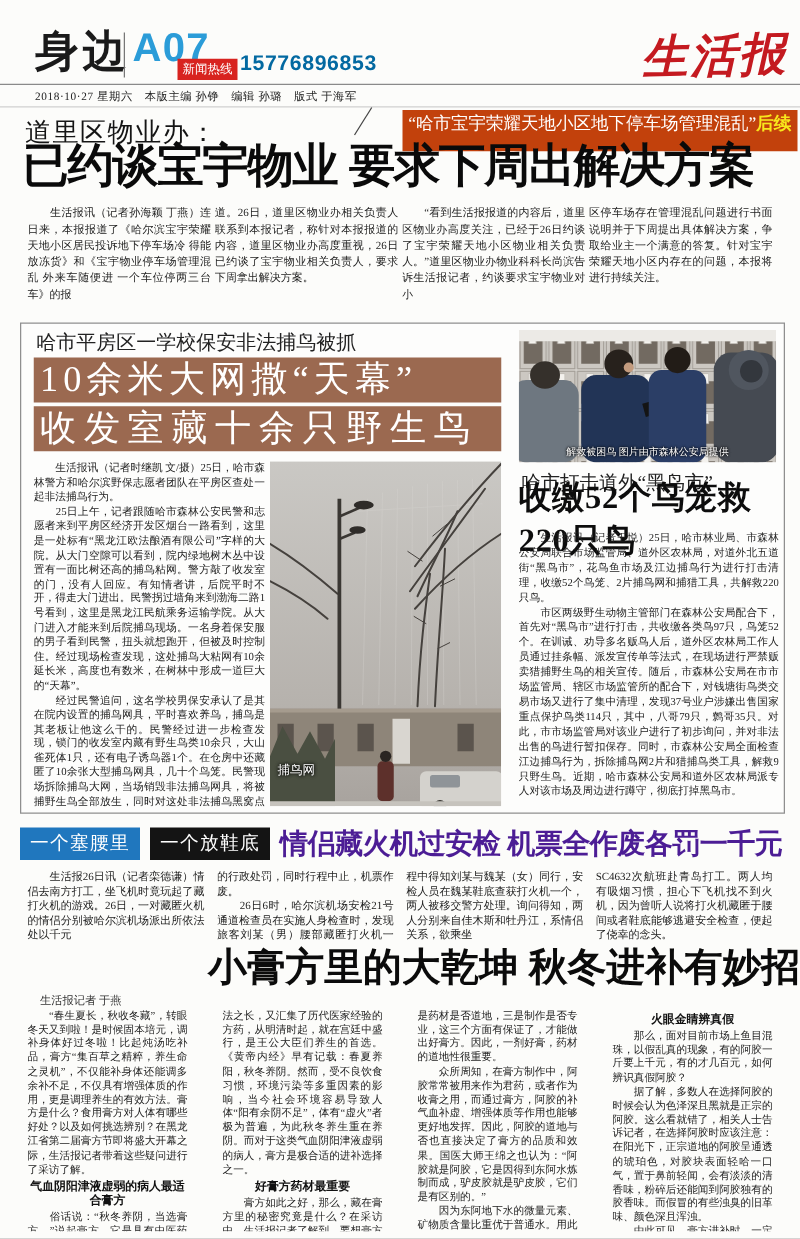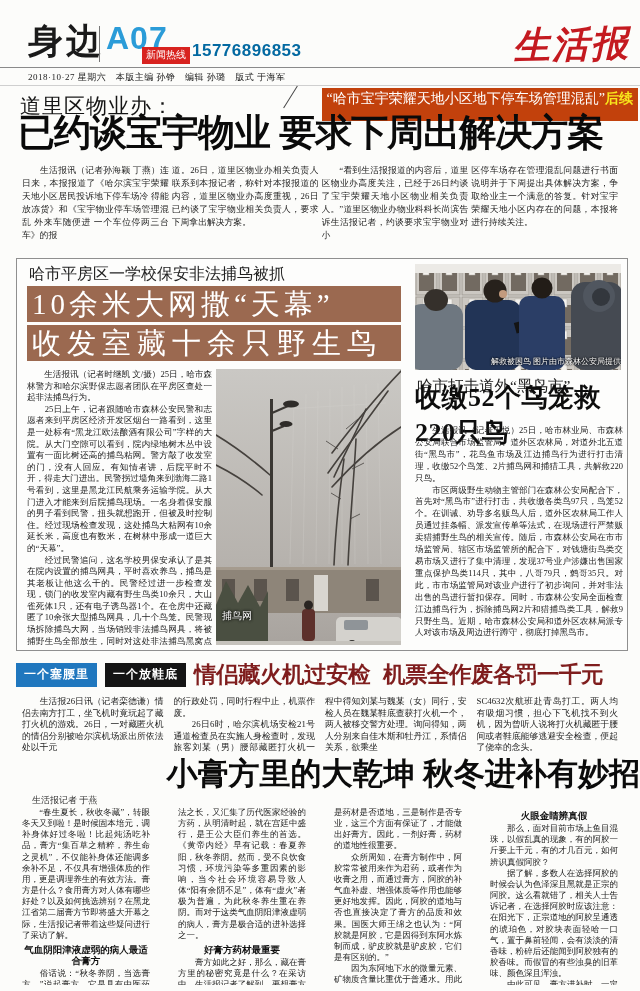--- a/index.html
+++ b/index.html
@@ -36,34 +36,34 @@
 .bt-kicker{left:12px;top:5px;font-size:16px;color:#222}
 .bt-h{left:10px;top:27px;width:374px;height:36px;background:#9b6950;color:#fff;font-weight:400;
   font-size:29px;line-height:36px;padding-left:5px;letter-spacing:4px;white-space:nowrap;overflow:hidden}
 .bt-h2{top:66px;letter-spacing:6px}
 .bt-body{left:10px;top:110px;width:185px;height:276px;font-size:8.6px;line-height:11.6px;
   text-align:justify;overflow:hidden;white-space:pre-line;color:#222}
 .mid-photo{left:199px;top:110px;width:185px;height:276px;overflow:hidden}
 .mid-cap{position:absolute;left:6px;bottom:22px;color:#fff;font-size:10px;
   text-shadow:0 0 3px #000,0 0 3px #000}
 .bm-photo{left:398px;top:5px;width:206px;height:106px;overflow:hidden}
-.bm-cap{position:absolute;left:0;right:0;bottom:3px;text-align:right;color:#fff;font-size:8px;
+.bm-cap{position:absolute;left:0;right:0;bottom:3px;text-align:center;color:#fff;font-size:8px;
   text-shadow:0 0 2px #000,0 0 2px #000}
 .bm-kicker{left:400px;top:117px;font-size:15.5px;color:#222}
 .bm-h{left:398px;top:121px;font-size:26px;font-weight:700;letter-spacing:.5px;color:#0d0d0d}
 .bm-body{left:398px;top:166px;width:208px;height:220px;font-size:8.5px;line-height:11.9px;
   text-align:justify;overflow:hidden;white-space:pre-line;color:#222}
 
 .banner{left:16px;top:659px;width:612px;display:flex;align-items:center;gap:8px}
-.badge{color:#fff;font-size:12px;font-weight:700;padding:3px 8px 4px;
+.badge{color:#fff;font-size:15px;font-weight:400;padding:3px 8px 4px;
   font-family:"Liberation Sans",sans-serif;letter-spacing:1px;white-space:nowrap}
 .badge-blue{background:#2077be}
 .badge-black{background:#141414}
-.banner-h{font-family:Liberation Mono, monospace;font-weight:900;font-size:22.5px;
-  letter-spacing:-.5px;color:#7f1d1d;white-space:nowrap}
+.banner-h{font-family:Liberation Sans, sans-serif;font-weight:900;font-size:22.5px;
+  letter-spacing:-.5px;color:#4c1d95;white-space:nowrap}
 .lighter-cols{left:22px;top:696px;width:596px;display:flex;gap:10px}
 .lighter-cols .ncol{flex:1;font-size:8.8px;line-height:11.5px;text-align:justify;color:#222;
   height:57px;overflow:hidden;white-space:pre-line}
 
 .gf-h{left:0;top:753px;width:640px;text-align:right;font-family:"Liberation Sans",sans-serif;
   font-weight:900;font-size:31px;color:#0b0b0b;letter-spacing:0}
 .gf-byline{left:32px;top:794px;font-size:9px;color:#333}
 .gf-cols{left:22px;top:807px;width:596px;display:flex;gap:28px}
 .gf-col{flex:1;font-size:8.5px;line-height:11.15px;text-align:justify;color:#222;
   height:178px;overflow:hidden}

